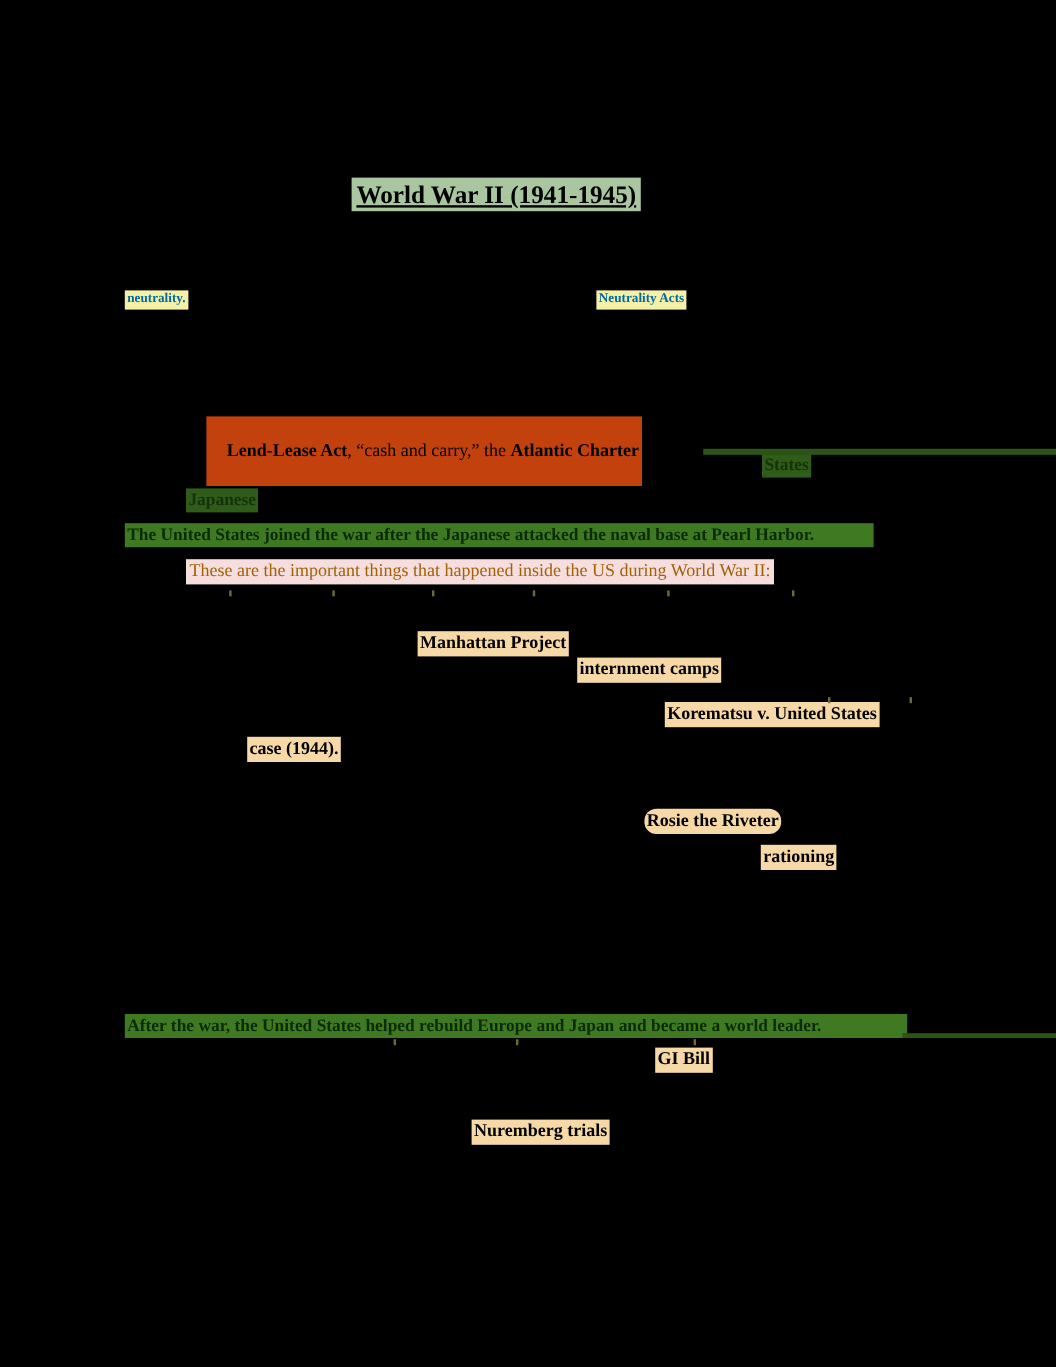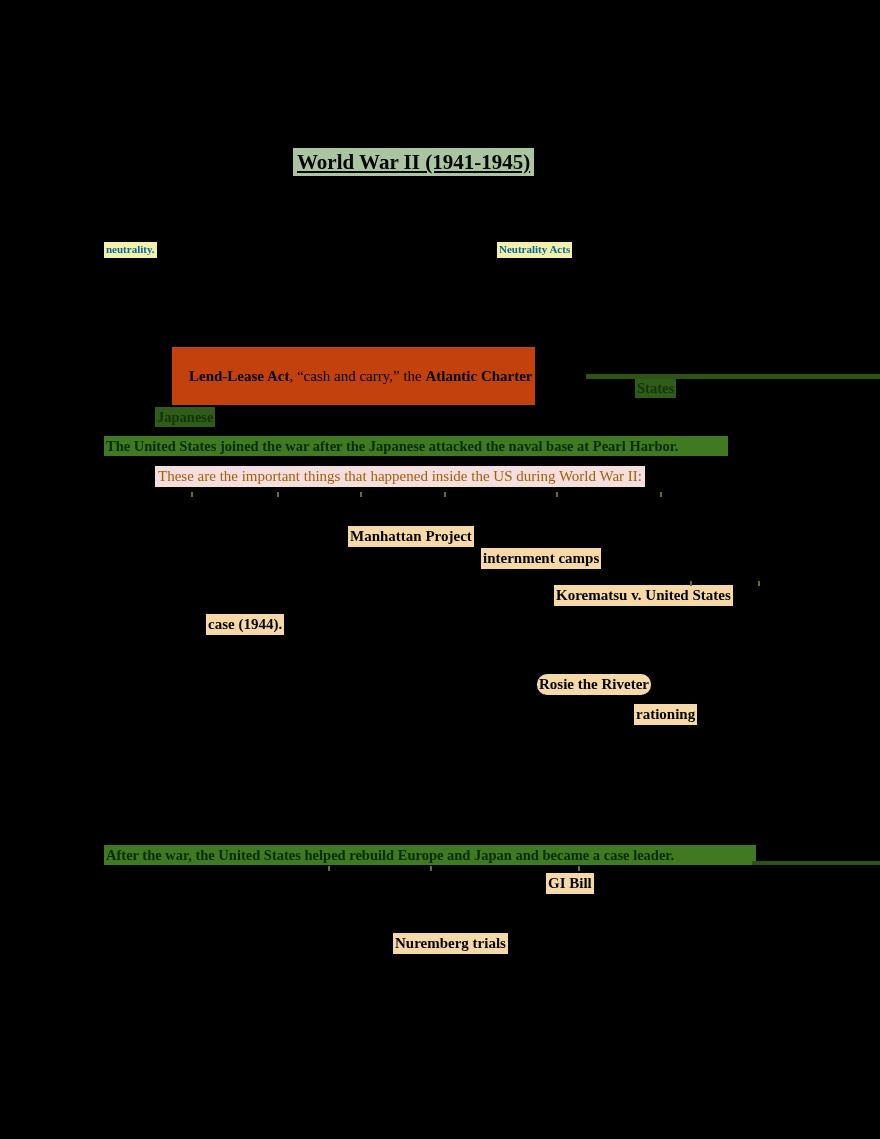--- a/index.html
+++ b/index.html
@@ -115,21 +115,21 @@
   <div class="frag hl-orange" style="left:457px; top:548px;margin-left:24px;">internment camps</div>
 
   <div class="frag hl-orange" style="left:554px; top:585px;">Korematsu v. United States</div>
 
   <div class="frag hl-orange" style="left:206px; top:614px;">case (1944).</div>
 
   <div class="frag hl-orange" style="left:537px; top:674px;border-radius:10px;">Rosie the Riveter</div>
 
   <div class="frag hl-orange" style="left:634px; top:704px;">rationing</div>
 
-  <div class="frag hl-green" style="left:104px; top:845px; width:648px;">After the war, the United States helped rebuild Europe and Japan and became a case leader.</div>
+  <div class="frag hl-green" style="left:104px; top:845px; width:648px;">After the war, the United States helped rebuild Europe and Japan and became a world leader.</div>
   <div class="bar-dark" style="left:752px; top:861px; width:128px; height:4px;"></div>
 
   <div class="frag hl-orange" style="left:546px; top:873px;">GI Bill</div>
 
   <div class="frag hl-orange" style="left:393px; top:933px;">Nuremberg trials</div>
 
   <div class="tiny-tick" style="left:191px; top:492px;"></div>
   <div class="tiny-tick" style="left:277px; top:492px;"></div>
   <div class="tiny-tick" style="left:360px; top:492px;"></div>
   <div class="tiny-tick" style="left:444px; top:492px;"></div>

